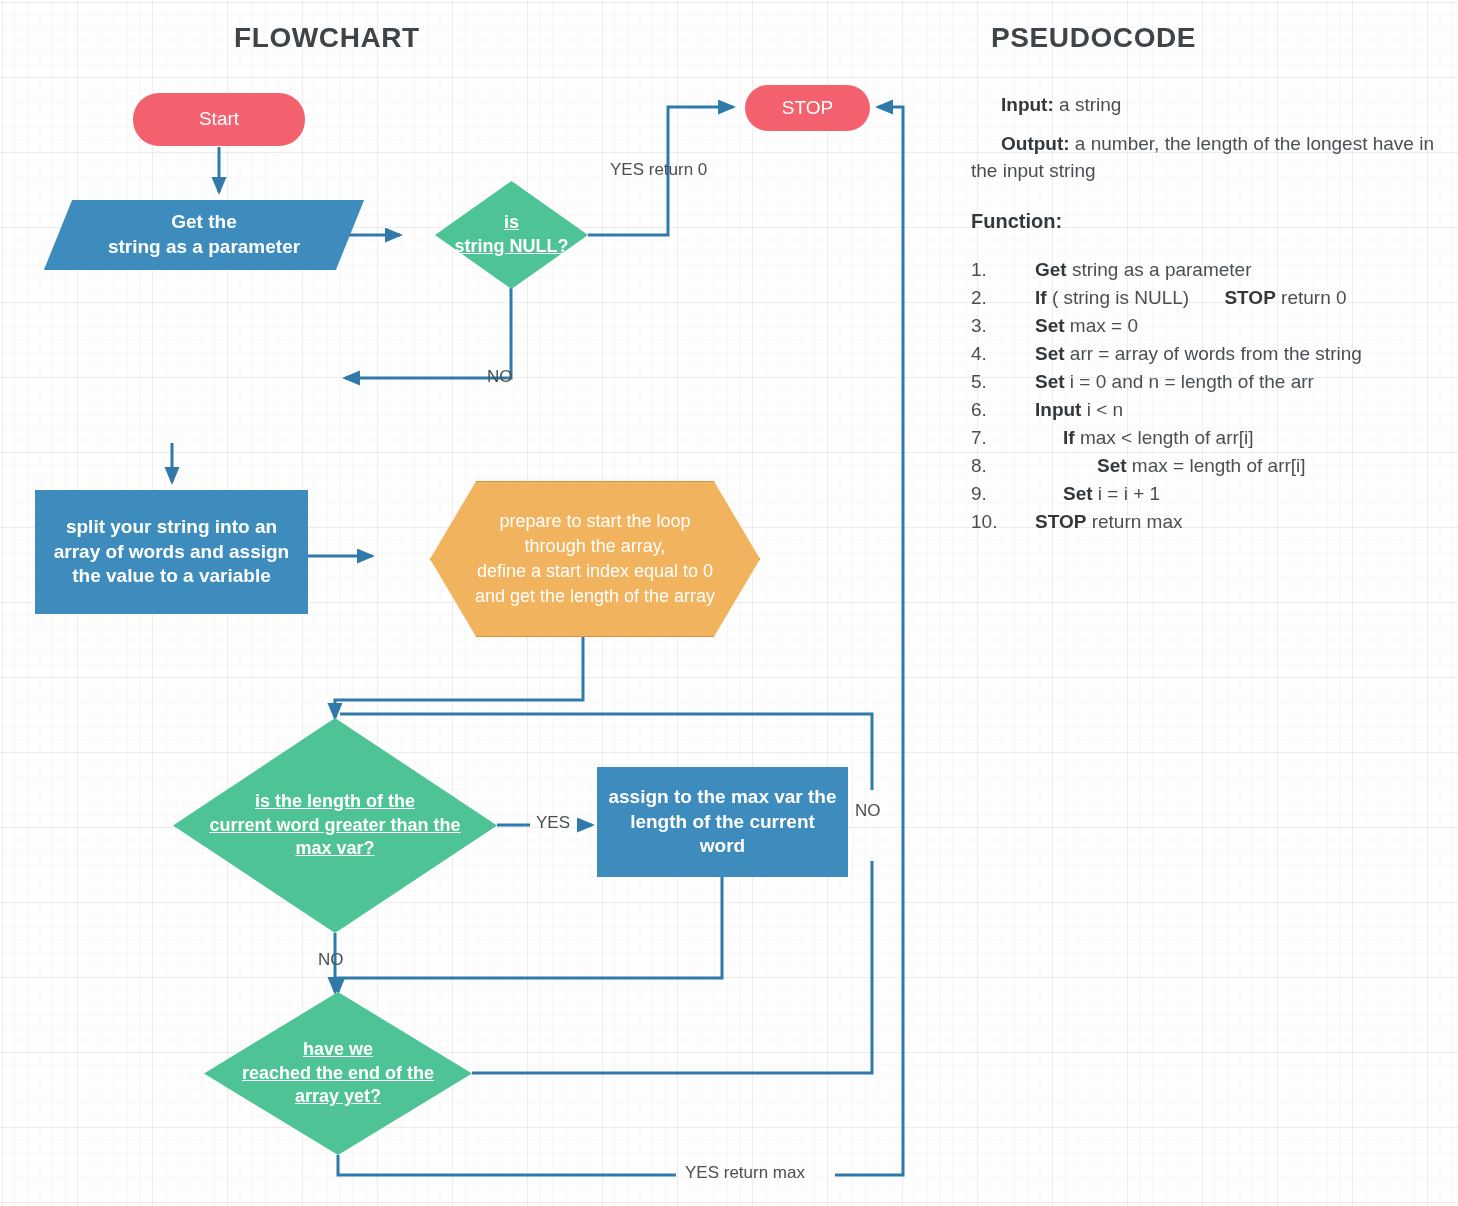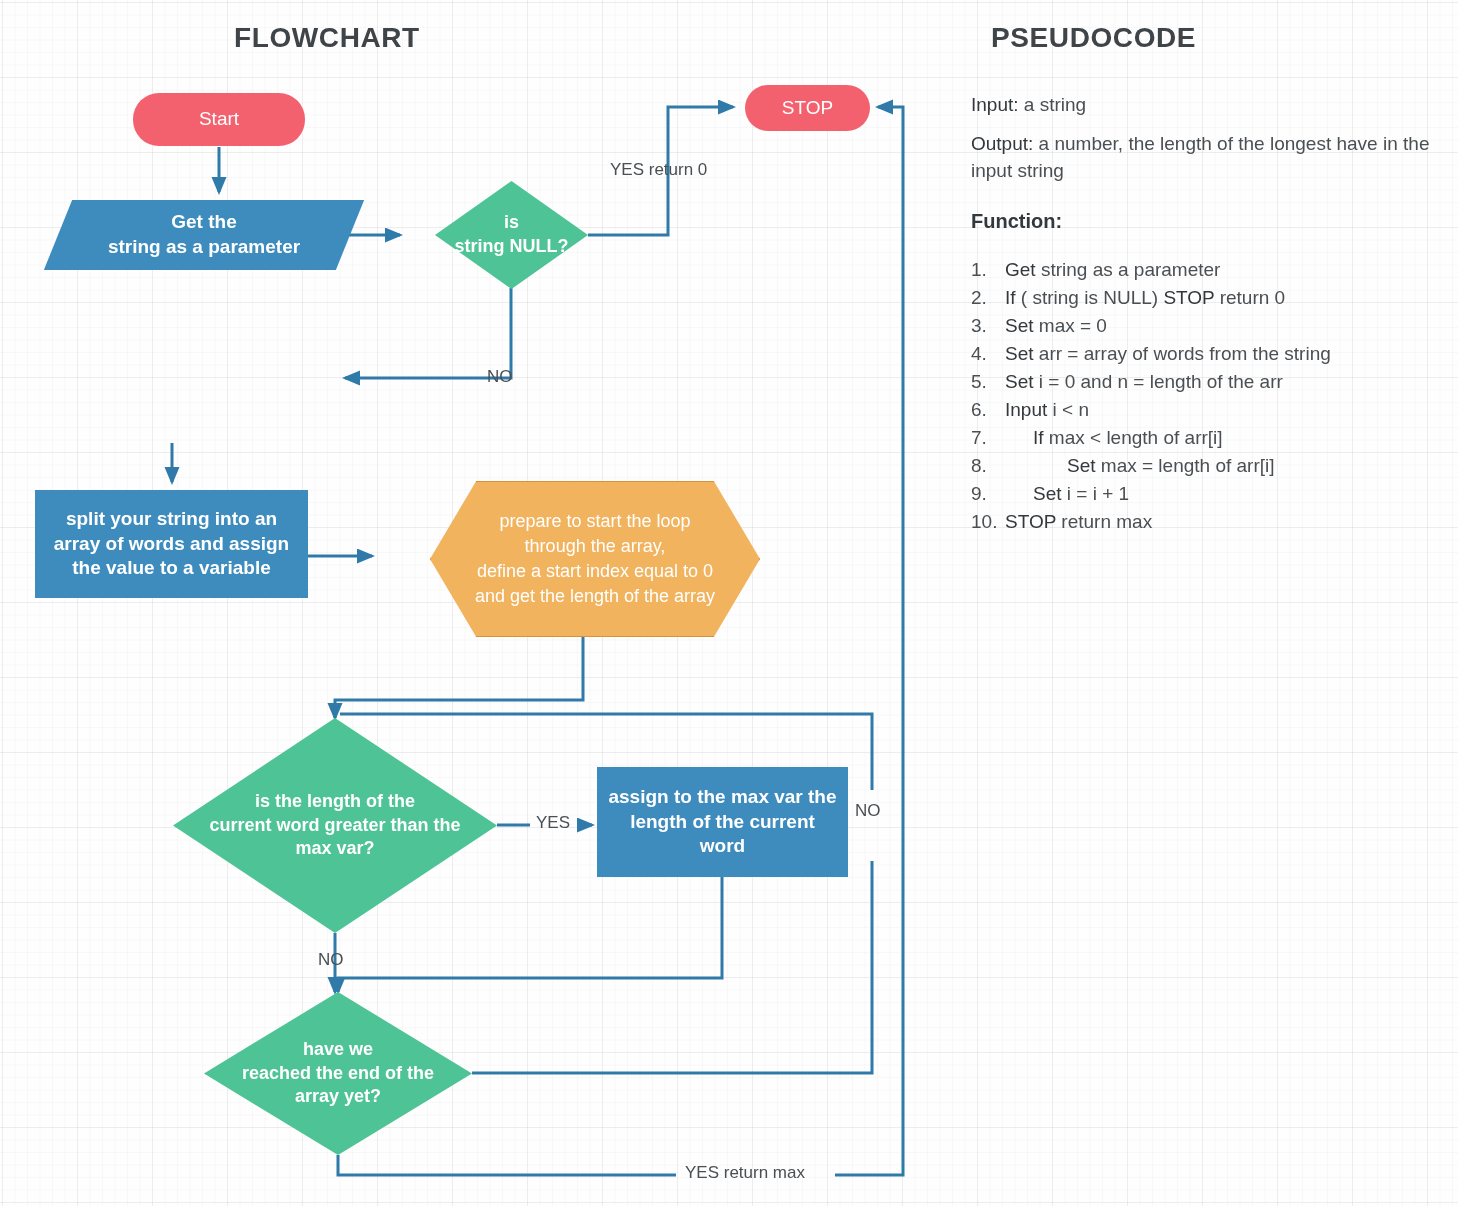--- a/index.html
+++ b/index.html
@@ -80,21 +80,21 @@
   .decision-wrap{position:absolute;}
   .decision-shape{
     position:absolute;left:0;top:0;width:100%;height:100%;
     background:#4dc396;
     clip-path:polygon(50% 0%,100% 50%,50% 100%,0% 50%);
   }
   .decision-label{
     position:absolute;left:0;top:0;width:100%;height:100%;
     display:flex;align-items:center;justify-content:center;
     color:#fff;font-size:18px;font-weight:600;text-align:center;
-    line-height:1.32;white-space:pre-line;
+    line-height:1.32;white-space:pre-line;text-decoration:underline;
   }
   
   .prep-wrap{position:absolute;}
   .prep-shape{
     position:absolute;left:0;top:0;width:100%;height:100%;
     background:#f2b35e;
     border:1px solid #d9913c;
     box-sizing:border-box;
     clip-path:polygon(14% 0%,86% 0%,100% 50%,86% 100%,14% 100%,0% 50%);
   }
@@ -115,21 +115,21 @@
 
   
   #pseudo{
     position:absolute;
     left:971px;top:92px;width:470px;
     color:#4a4f53;
     font-size:19px;
     line-height:1.42;
   }
   #pseudo .para{margin-bottom:12px;}
-  #pseudo b{color:#33383c;font-weight:400;}
+  #pseudo b{color:#33383c;font-weight:700;margin-left:30px;}
   #pseudo .fn{margin-top:22px;margin-bottom:22px;font-weight:700;color:#33383c;font-size:20px;}
   #pseudo ol{
     list-style:none;
     margin:0;padding:0;
   }
   #pseudo ol li{
     display:flex;
     margin-bottom:1px;
     font-size:19px;
   }
@@ -202,21 +202,21 @@
 string as  a parameter</div>
   </div>
 
   <div class="decision-wrap" style="left:435px;top:181px;width:153px;height:108px;">
     <div class="decision-shape"></div>
     <div class="decision-label">is
 string NULL?</div>
   </div>
 
 
-  <div class="node process" style="left:35px;top:490px;width:273px;height:108px;">
+  <div class="node process" style="left:35px;top:490px;width:273px;height:124px;">
     <span class="txt">split your string into an
 array of words and assign
 the value to a variable</span>
   </div>
 
   <div class="prep-wrap" style="left:430px;top:481px;width:330px;height:156px;">
     <div class="prep-shape"></div>
     <div class="prep-label">prepare to start the loop
 through the array,
 define a start index equal to 0

